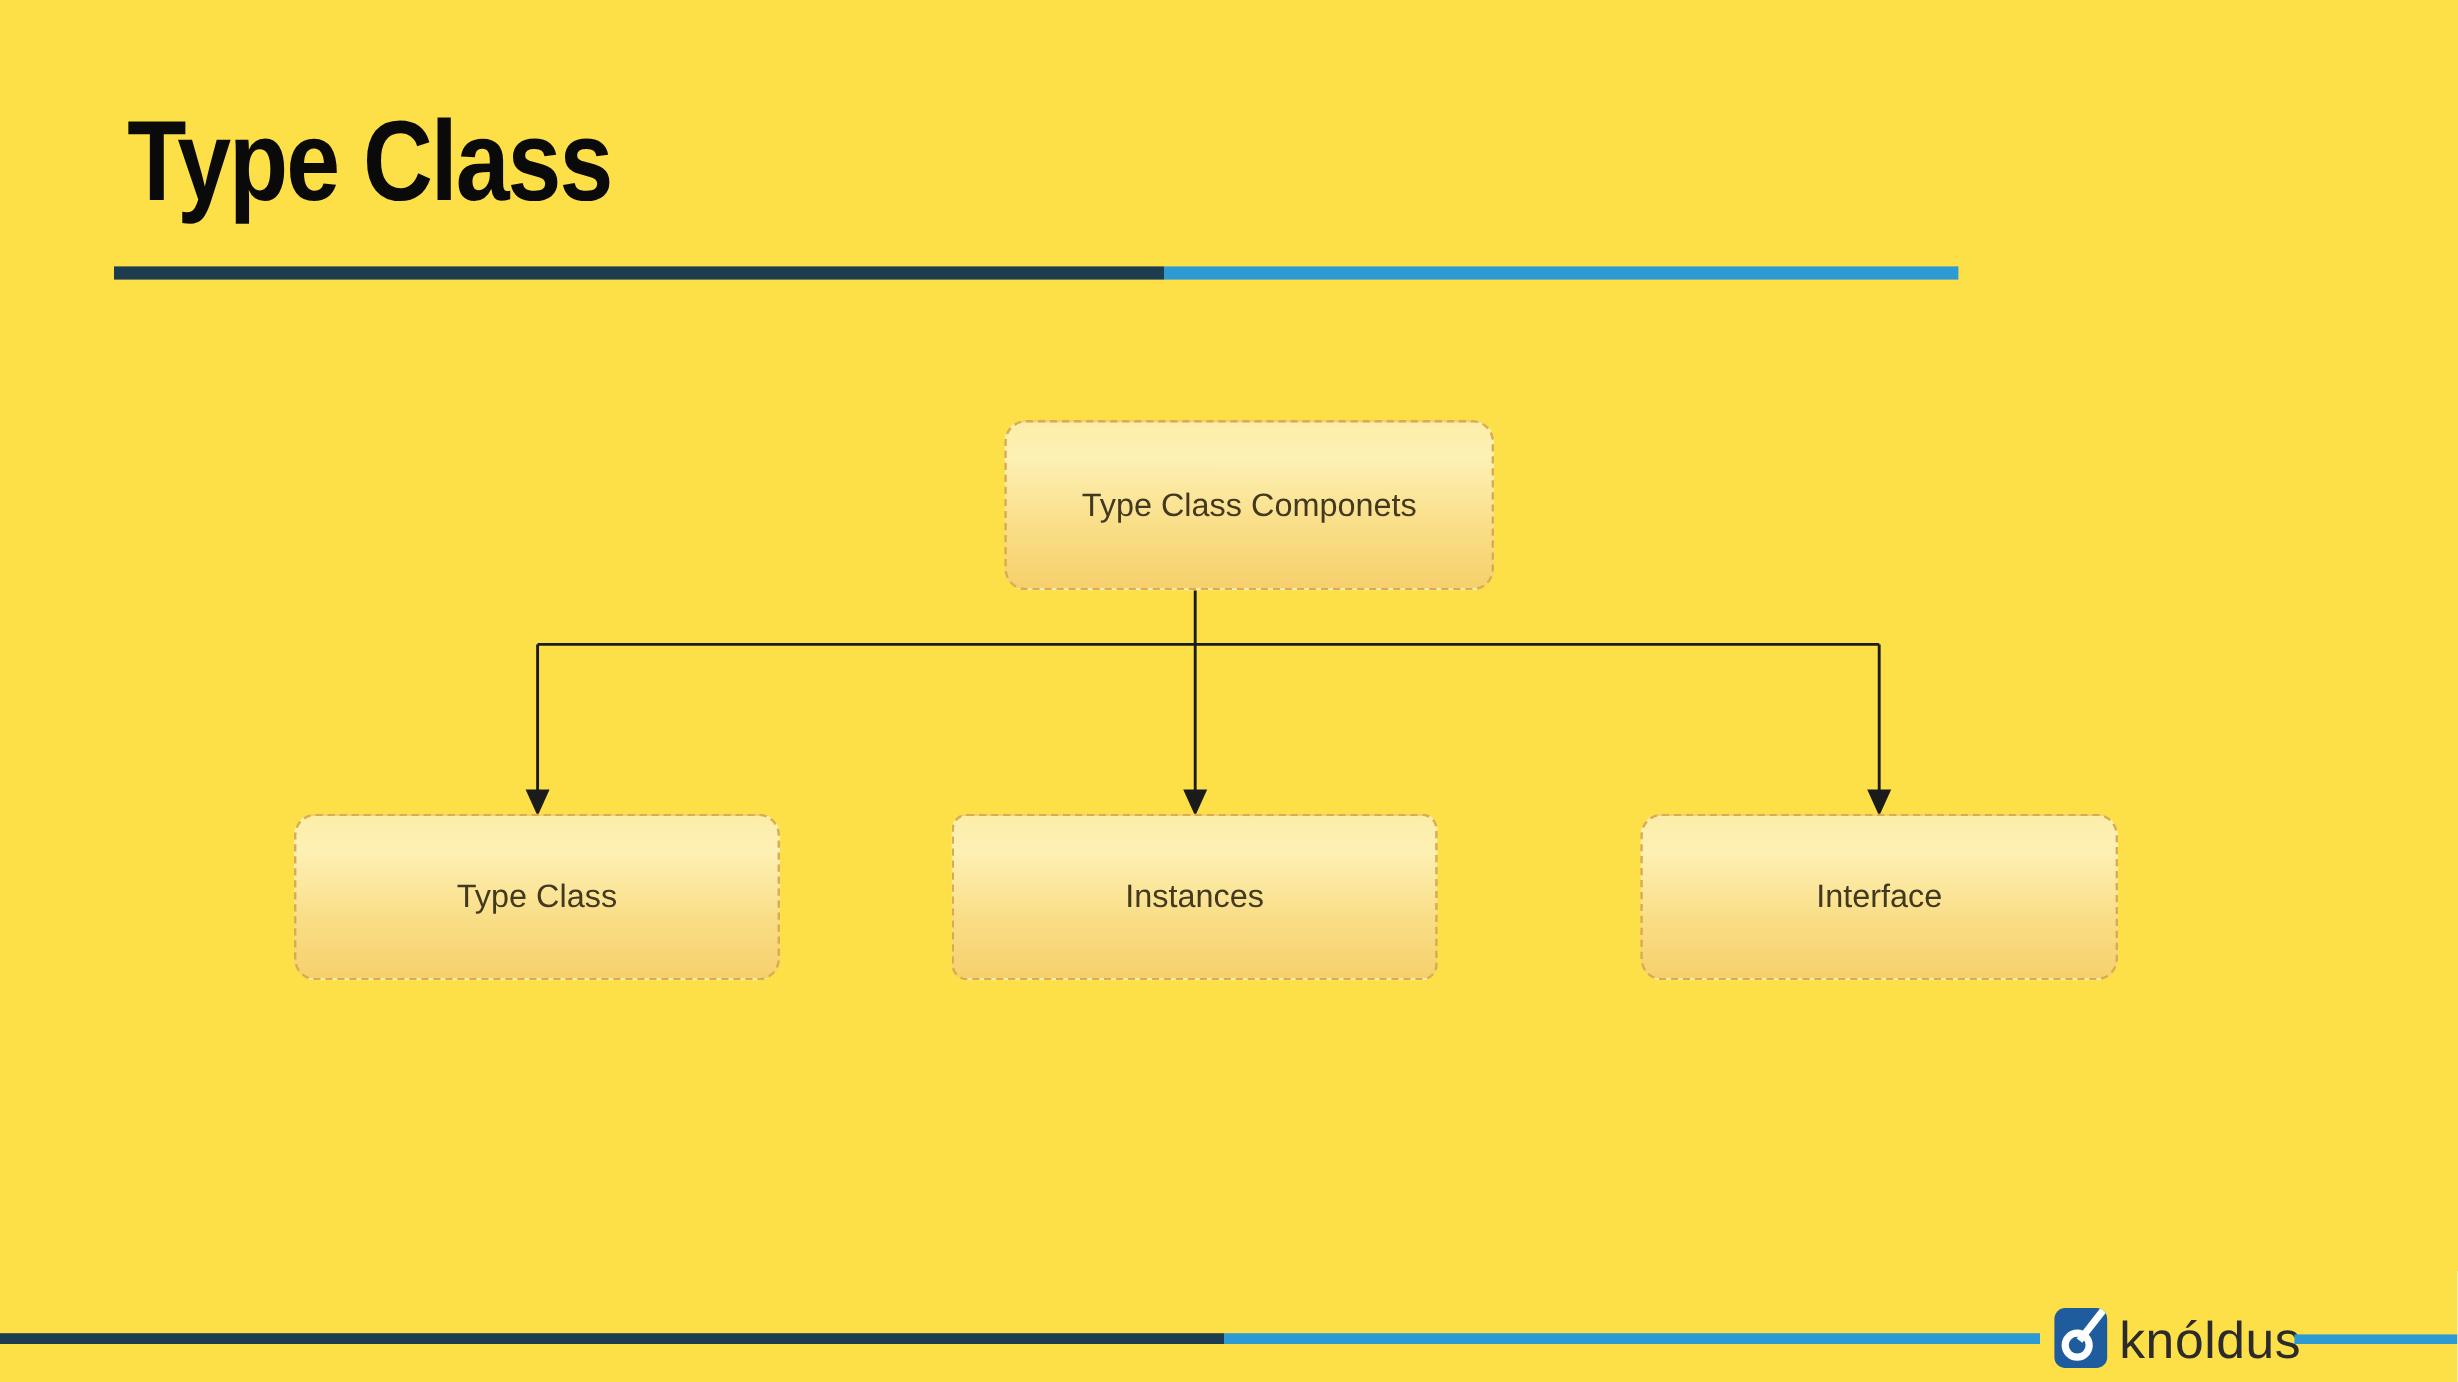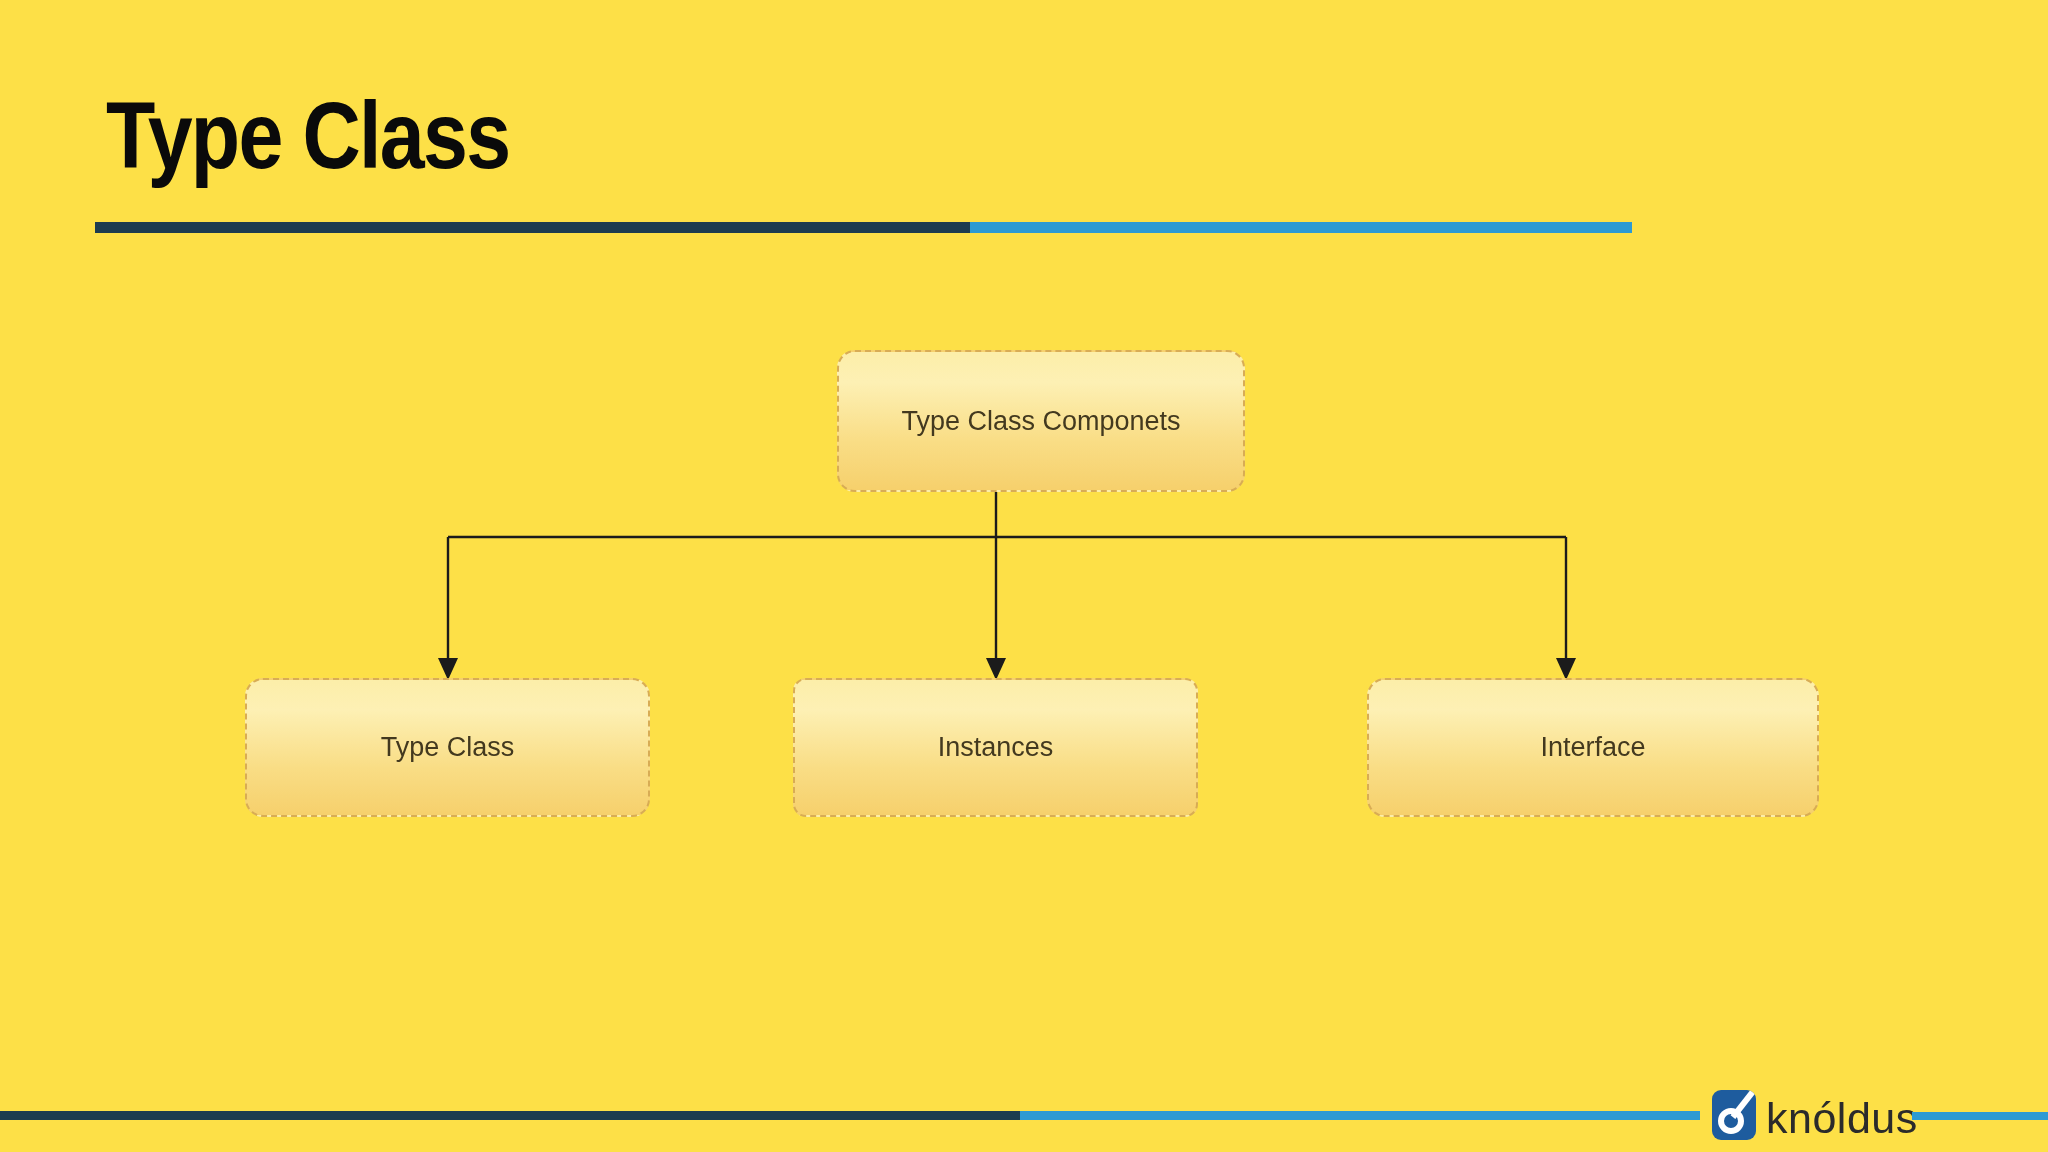--- a/index.html
+++ b/index.html
@@ -65,21 +65,21 @@
     display: flex;
     align-items: center;
     justify-content: center;
     font-size: 27px;
     color: #43391f;
     text-align: center;
   }
   .node-root  { left: 792px;  top: 350px; width: 408px; height: 142px; margin-left: 45px; }
   .node-left  { left: 245px;  top: 678px; width: 405px; height: 139px; }
   .node-mid   { left: 793px;  top: 678px; width: 405px; height: 139px; border-radius: 13px; }
-  .node-right { left: 1367px; top: 678px; width: 452px; height: 139px; }
+  .node-right { left: 1367px; top: 678px; width: 398px; height: 139px; }
 
   
   .footer-rule-dark {
     position: absolute;
     left: 0;
     top: 1111px;
     width: 1020px;
     height: 9px;
     background: #1d3c4f;
   }

